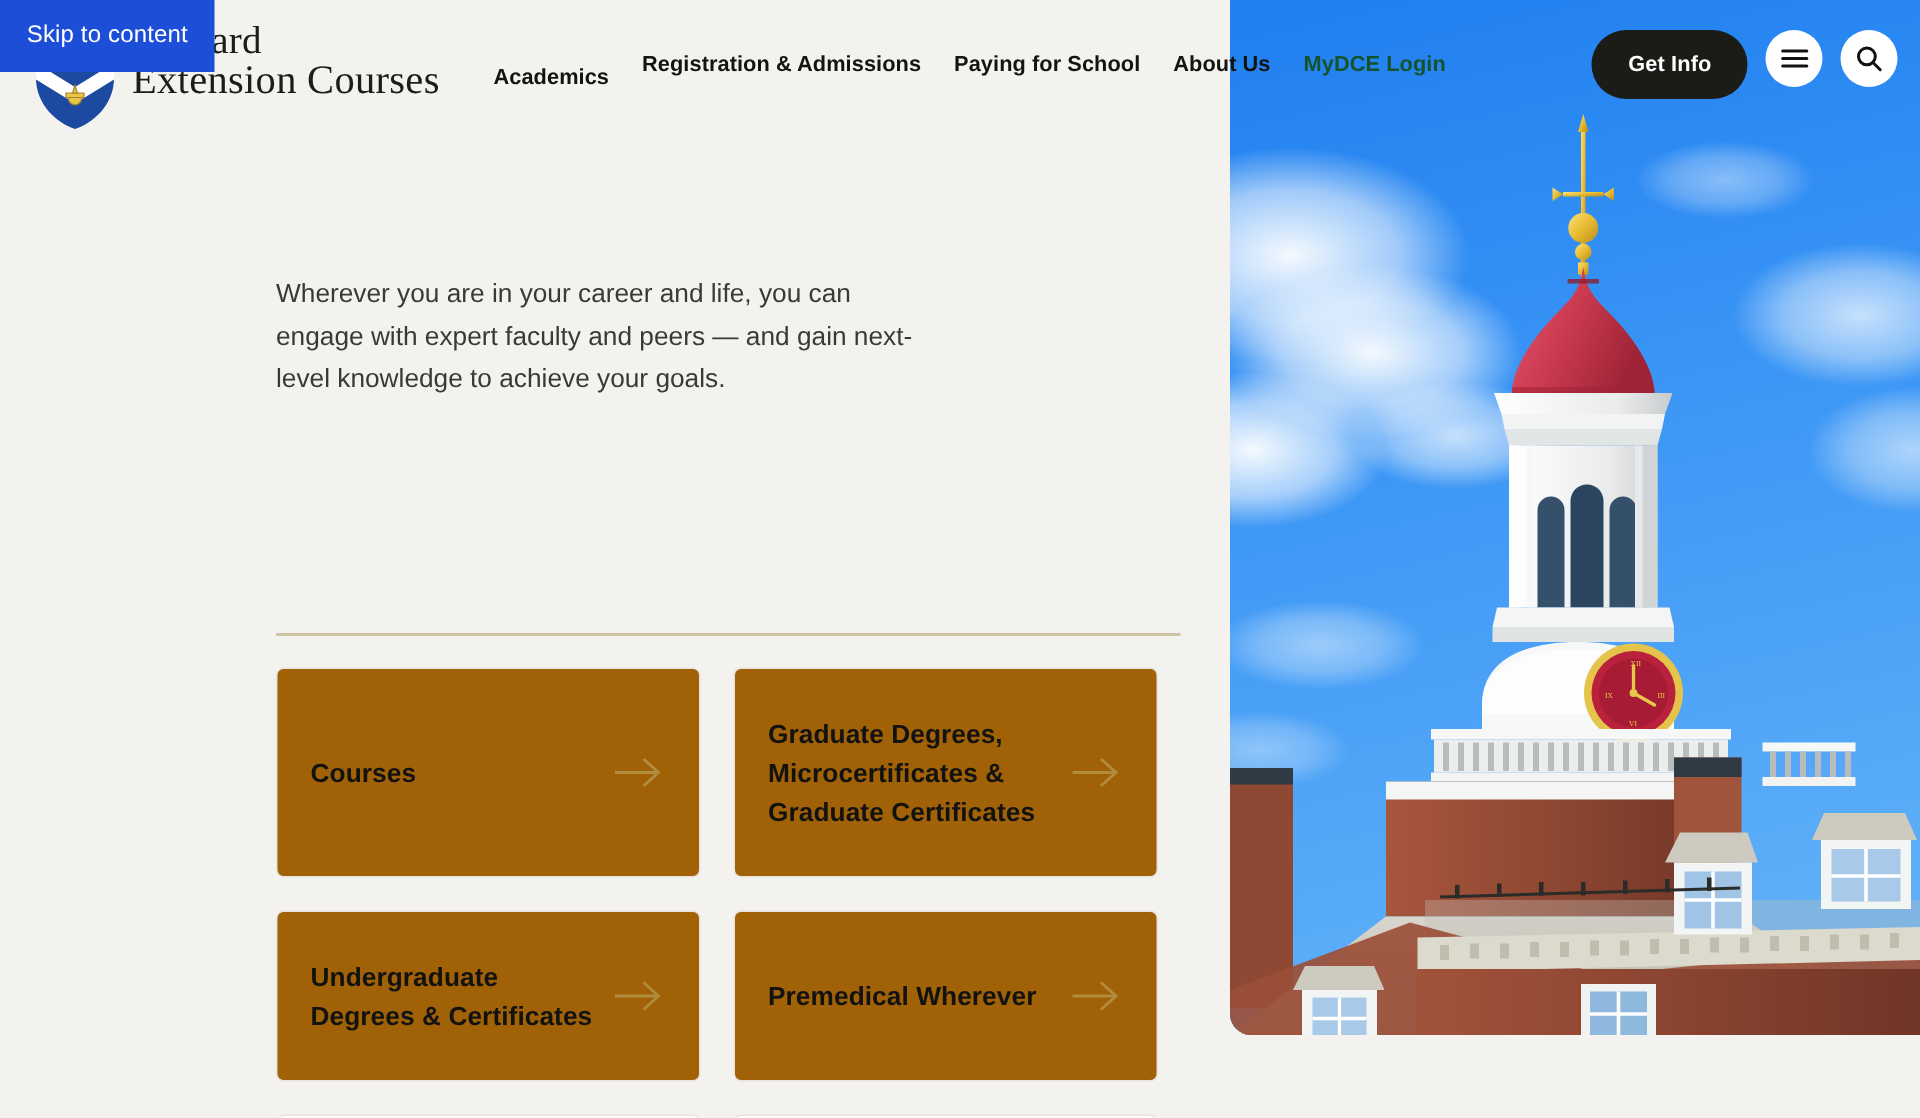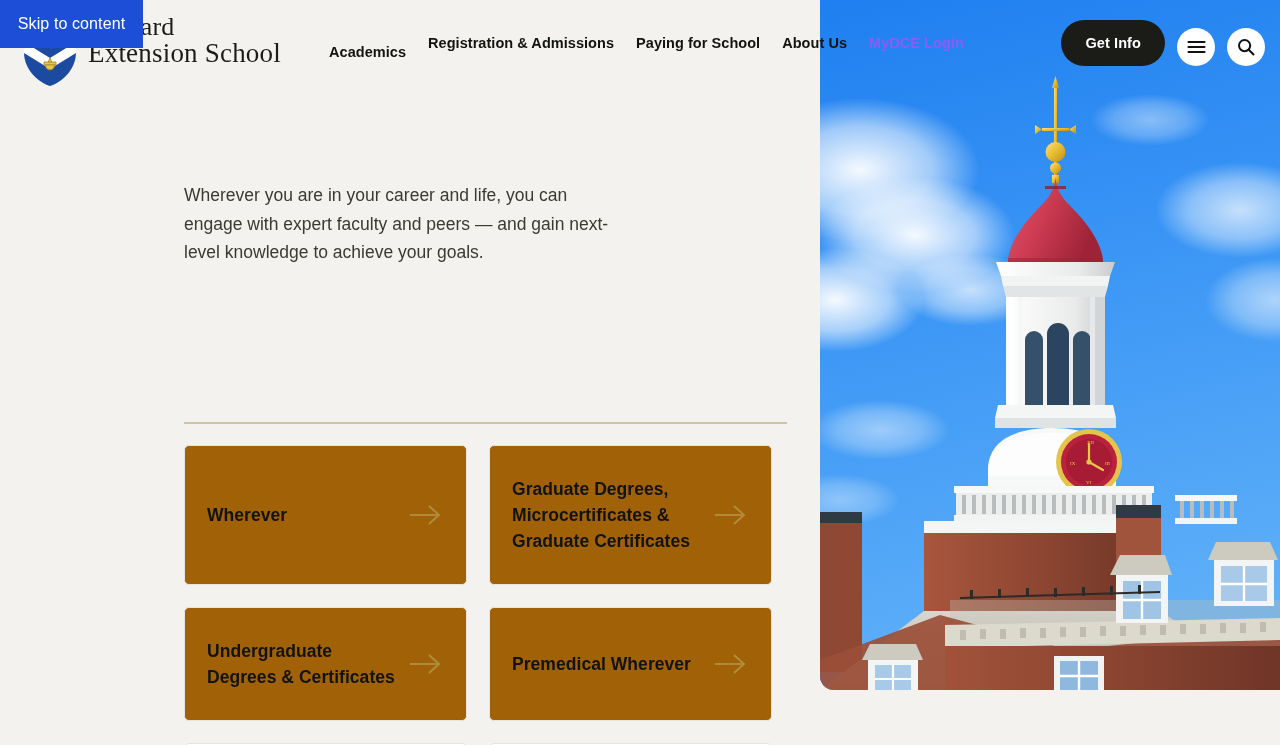--- a/index.html
+++ b/index.html
@@ -99,29 +99,29 @@
   #primary-nav a {
     font-size: 14.5px;
     font-weight: 700;
     color: #13130f;
     text-decoration: none;
     letter-spacing: .05px;
     white-space: nowrap;
     padding: 0 11px;
   }
   #primary-nav a:first-child { padding-left: 0; margin-top: 18px; }
-  #primary-nav a.on-image { color: #8b5cf6; }
+  #primary-nav a.on-image { color: #14532d; }
 
   
   #header-actions {
     position: absolute;
     right: 15px;
     top: 20px;
     display: flex;
-    align-items: flex-end;
+    align-items: flex-start;
     gap: 12px;
   }
   #get-info-button {
     background: #1b1b18;
     color: #ffffff;
     font-size: 14.5px;
     font-weight: 700;
     border: none;
     border-radius: 999px;
     height: 46px;
@@ -481,21 +481,21 @@
         <path d="M35 14 h11 v3 h-11 z"></path>
         <path d="M36.5 17 c0 6 8 6 8 0 z"></path>
         <path d="M40.5 10 l1.5 4 h-3 z"></path>
         <path d="M22 50 h12 v3 h-12 z"></path>
         <path d="M23.5 53 c0 6.5 9 6.5 9 0 z"></path>
         <path d="M28 45 l1.6 5 h-3.2 z"></path>
       </g>
     </svg>
     <span id="brand-words">
       <span class="brand-line1">Harvard</span><br>
-      <span class="brand-line2">Extension School</span>
+      <span class="brand-line2">Extension Courses</span>
     </span>
   </a>
 
   <nav id="primary-nav">
     <a href="#">Academics</a>
     <a href="#">Registration &amp; Admissions</a>
     <a href="#">Paying for School</a>
     <a href="#">About Us</a>
     <a href="#" class="on-image">MyDCE Login</a>
   </nav>
@@ -524,21 +524,21 @@
 
 <main id="hero-content">
   <p id="hero-body">Wherever you are in your career and life, you can engage with expert faculty and peers — and gain next-level knowledge to achieve your goals.</p>
 </main>
 
 <div id="hero-divider"></div>
 
 <div id="card-grid">
 
   <a href="#" class="nav-card">
-    <span class="card-label">Wherever</span>
+    <span class="card-label">Courses</span>
     <svg class="card-arrow" viewBox="0 0 33 22" aria-hidden="true">
       <line x1="1" y1="11" x2="30" y2="11" stroke="#b08d3c" stroke-width="1.9"></line>
       <polyline points="20,2 30,11 20,20" fill="none" stroke="#b08d3c" stroke-width="1.9"></polyline>
     </svg>
   </a>
 
   <a href="#" class="nav-card">
     <span class="card-label">Graduate Degrees, Microcertificates &amp; Graduate Certificates</span>
     <svg class="card-arrow" viewBox="0 0 33 22" aria-hidden="true">
       <line x1="1" y1="11" x2="30" y2="11" stroke="#b08d3c" stroke-width="1.9"></line>

